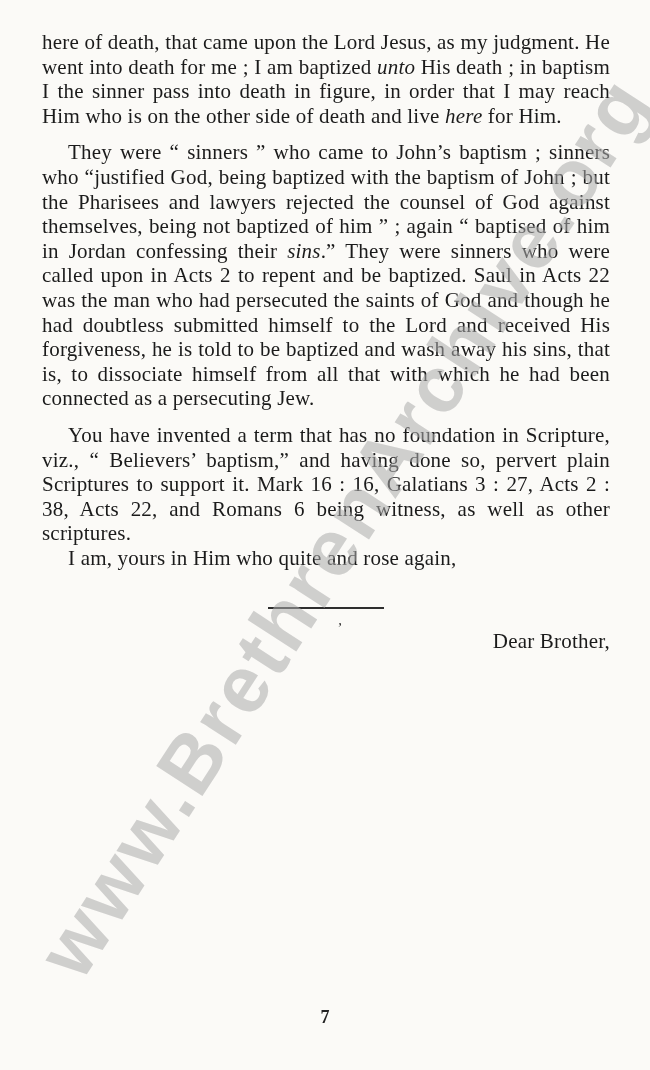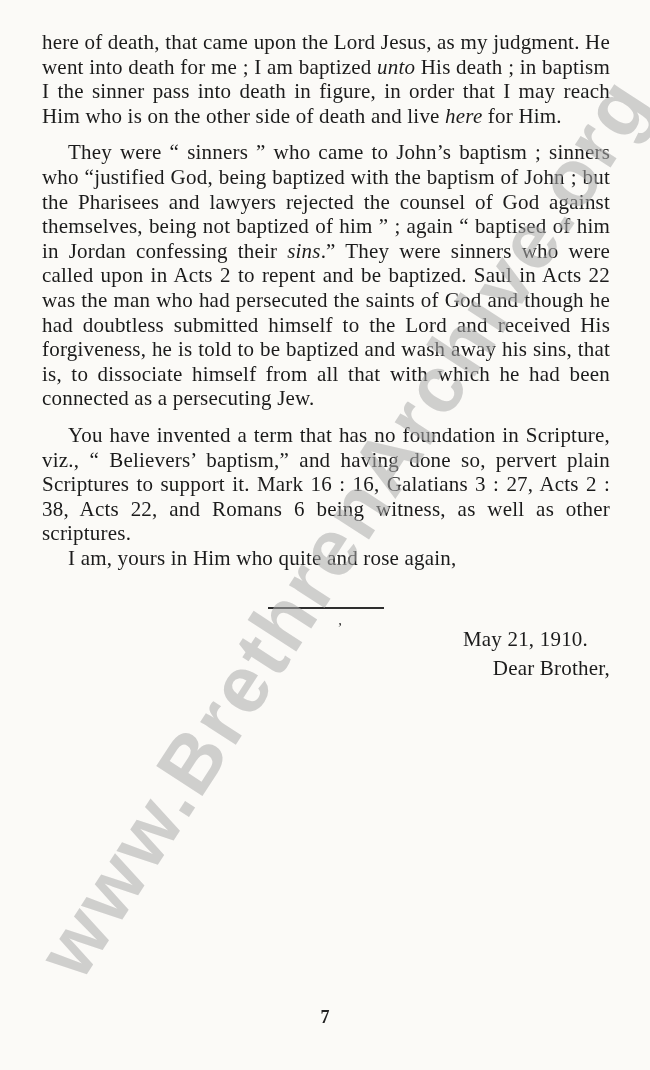--- a/index.html
+++ b/index.html
@@ -100,21 +100,20 @@
 
     <p class="indent no-gap"><span>I am, yours in Him who quite and rose again,</span></p>
 
 
     <div class="divider-wrap">
       <hr class="divider">
     </div>
     <div class="ink-mark">‚</div>
 
 
-    <p class="date-line">May 21, 1910.</p>
 
     <p class="salutation">Dear Brother,</p>
 
 
   </div>
 
   <div class="page-number">7</div>
 
   <div class="watermark">www.BrethrenArchive.org</div>
 

